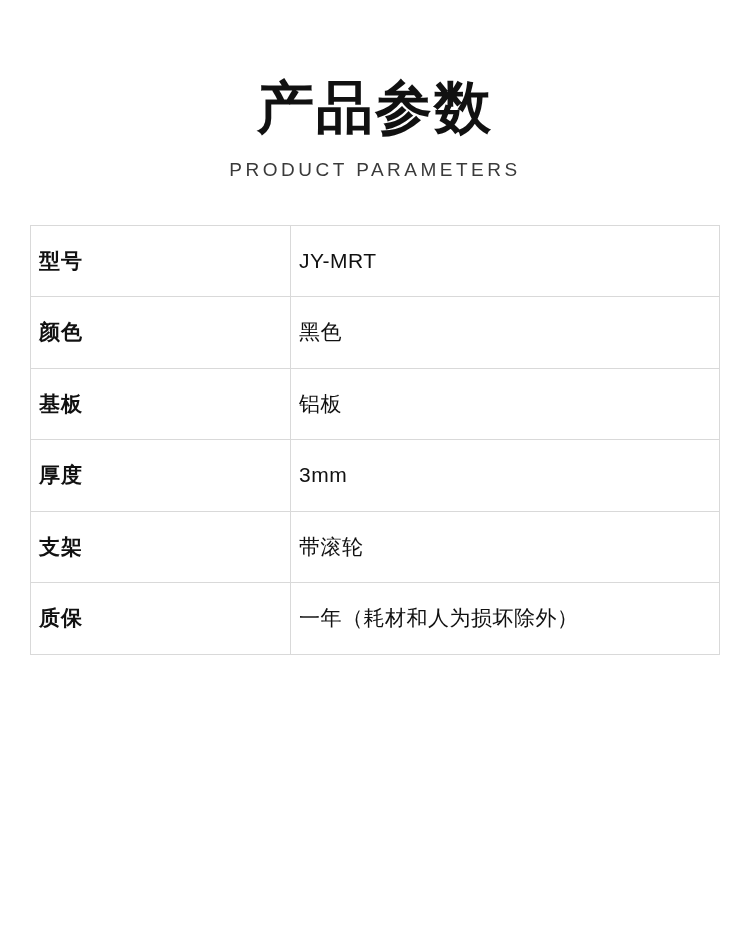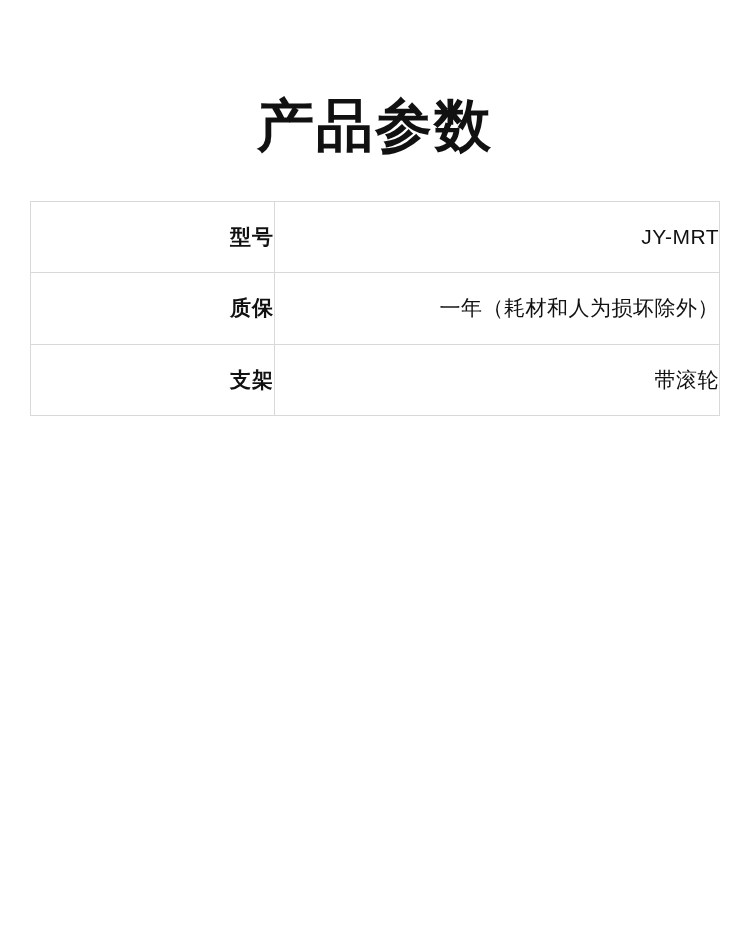--- a/index.html
+++ b/index.html
@@ -23,43 +23,43 @@
   .header {
     text-align: center;
     padding-top: 76px;
   }
   .title-cn {
     font-size: 57px;
     font-weight: bold;
     letter-spacing: 2px;
     line-height: 1.1;
     color: #111111;
-    margin: 18px;
+    margin: 0;
   }
   .title-en {
     font-size: 19px;
     letter-spacing: 3.5px;
     color: #3a3a3a;
     margin-top: 20px;
     font-weight: 400;
   }
   .spec-table {
     width: 690px;
     margin: 44px auto 0 auto;
     border-collapse: collapse;
     table-layout: fixed;
   }
   .spec-table tr {
     height: 71.5px;
   }
   .spec-table td {
     border: 1px solid #d9d9d9;
-    text-align: right;
+    text-align: left;
     vertical-align: middle;
-    padding: 0;
+    padding: 8px;
   }
   .cell-label {
     width: 243px;
     font-size: 21px;
     font-weight: bold;
     color: #111111;
     letter-spacing: 1px;
   }
   .cell-value {
     font-size: 21px;
@@ -68,32 +68,45 @@
     letter-spacing: 0.5px;
   }
 </style>
 </head>
 <body>
 
 <div class="page">
 
   <div class="header">
     <div class="title-cn">产品参数</div>
+    <div class="title-en">PRODUCT PARAMETERS</div>
   </div>
 
   <table class="spec-table">
     <tbody>
       <tr>
         <td class="cell-label">型号</td>
         <td class="cell-value">JY-MRT</td>
       </tr>
       <tr>
-        <td class="cell-label">质保</td>
-        <td class="cell-value">一年（耗材和人为损坏除外）</td>
+        <td class="cell-label">颜色</td>
+        <td class="cell-value">黑色</td>
+      </tr>
+      <tr>
+        <td class="cell-label">基板</td>
+        <td class="cell-value">铝板</td>
+      </tr>
+      <tr>
+        <td class="cell-label">厚度</td>
+        <td class="cell-value">3mm</td>
       </tr>
       <tr>
         <td class="cell-label">支架</td>
         <td class="cell-value">带滚轮</td>
+      </tr>
+      <tr>
+        <td class="cell-label">质保</td>
+        <td class="cell-value">一年（耗材和人为损坏除外）</td>
       </tr>
     </tbody>
   </table>
 
 </div>
 
 </body></html>

